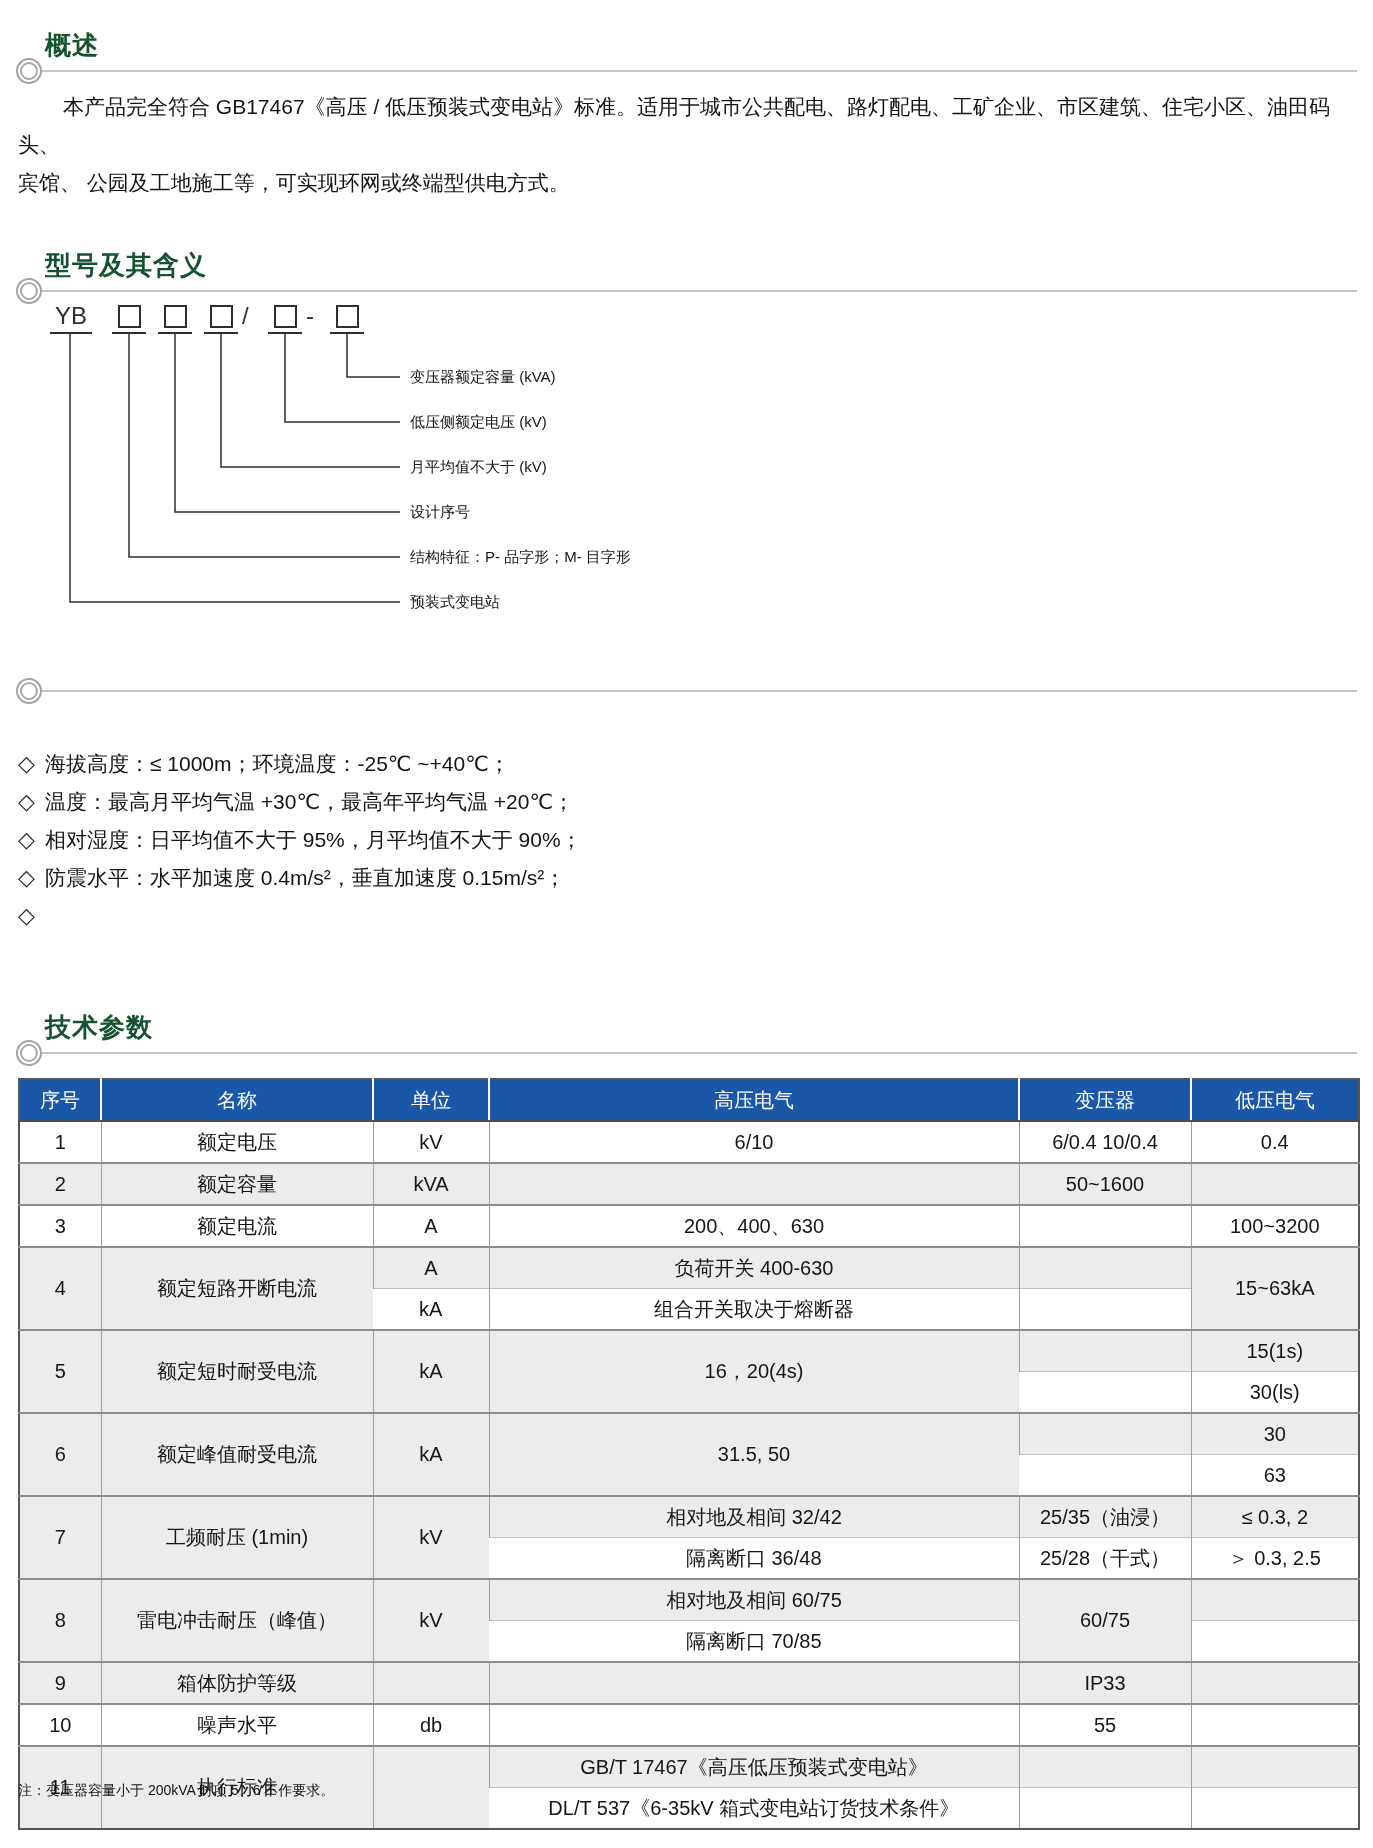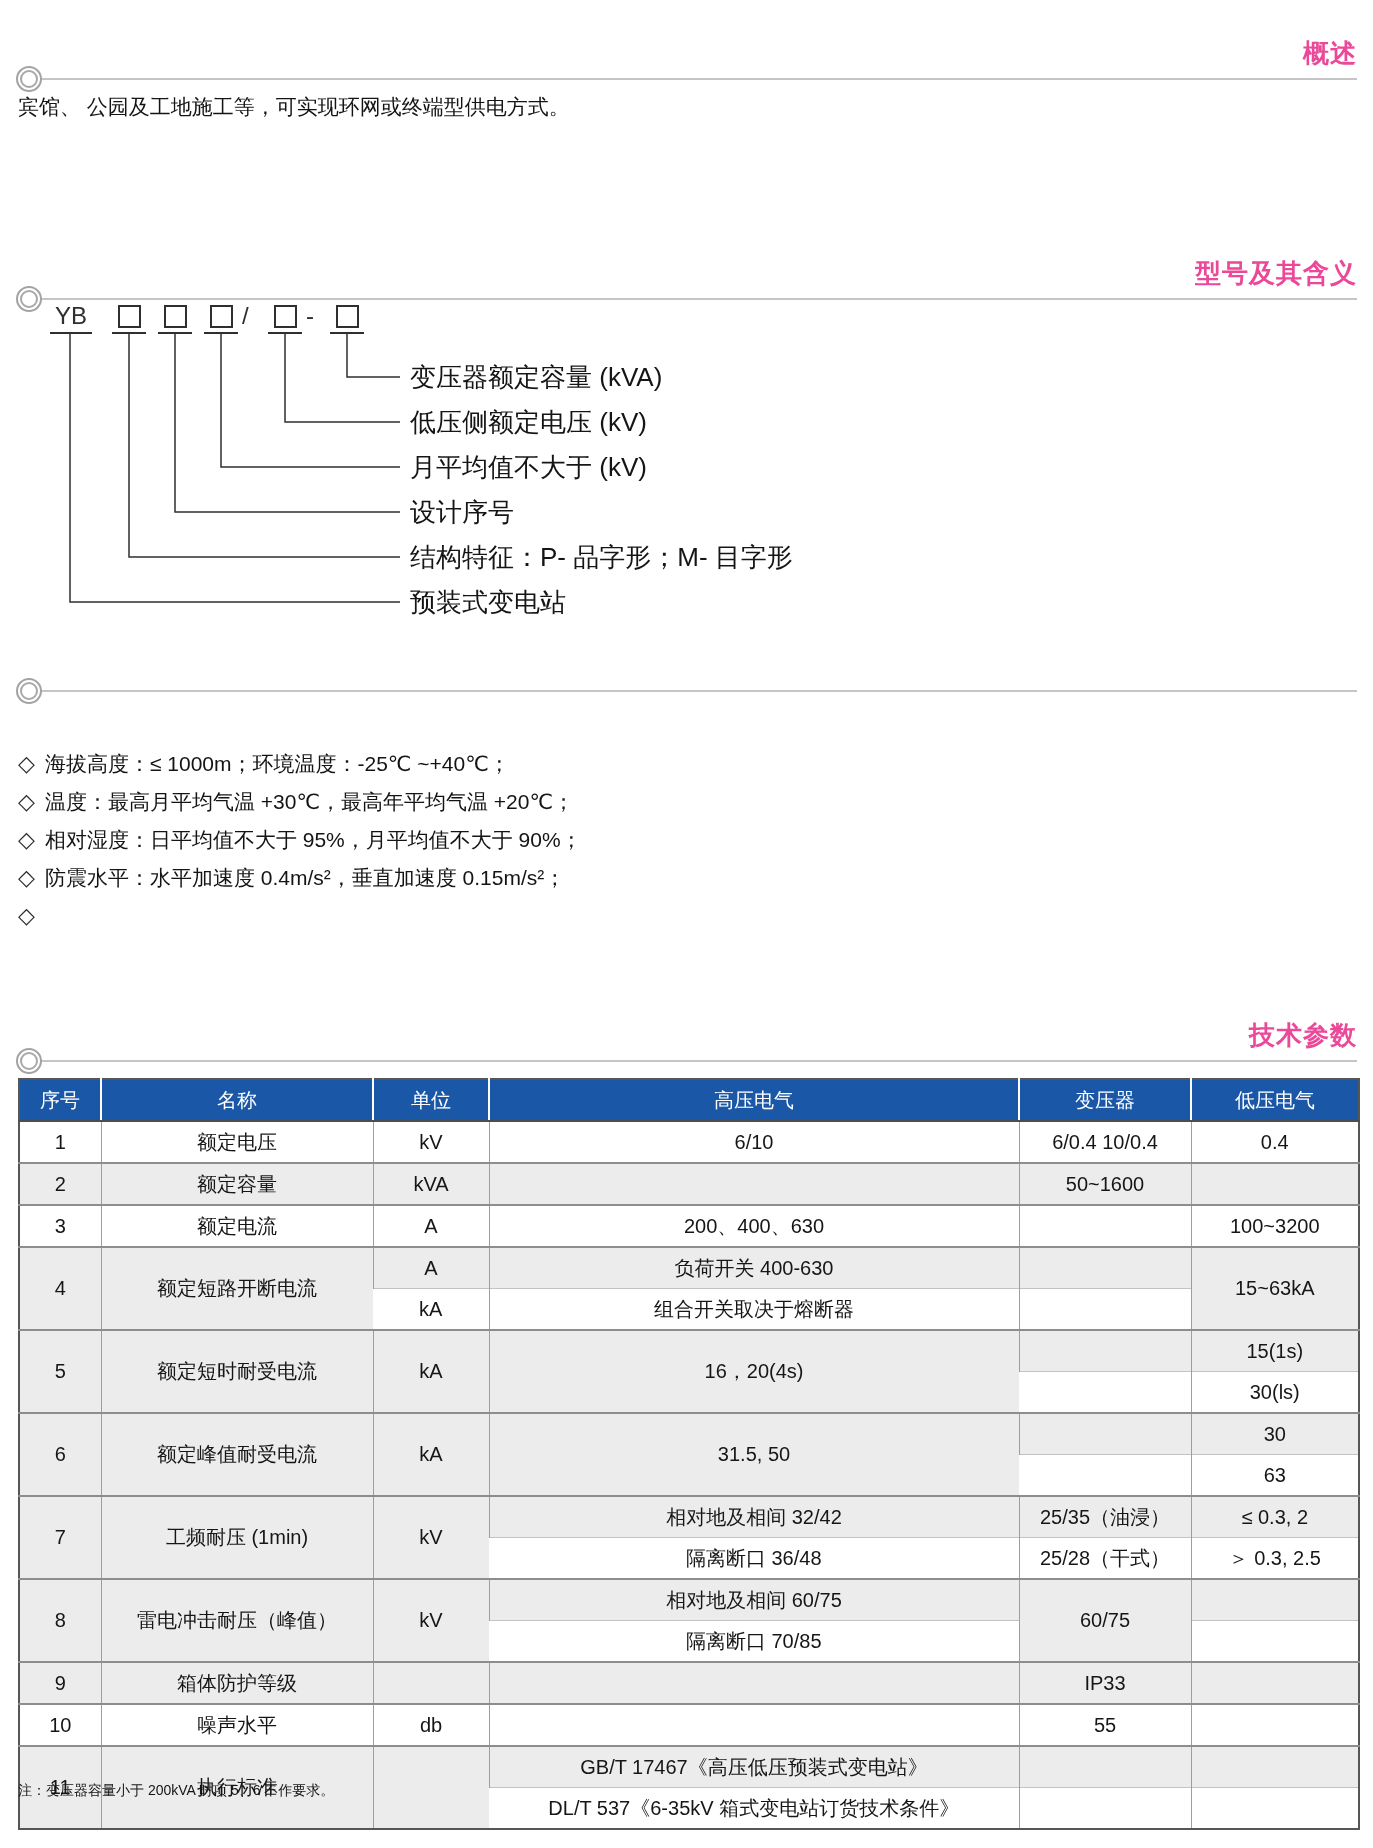--- a/index.html
+++ b/index.html
@@ -2,38 +2,38 @@
 <html><head>
 <meta charset="utf-8">
 <style>
   html,body{margin:0;padding:0;}
   body{
     width:1373px;height:1848px;background:#ffffff;position:relative;overflow:hidden;
     font-family:"Liberation Sans","DejaVu Sans",sans-serif;color:#1b1b1b;
   }
   
   .section{position:absolute;left:0;right:16px;}
-  .sec-title{margin:8px 0 0 45px;font-size:26px;line-height:34px;font-weight:700;color:#ec4899;letter-spacing:1px;text-align:right;}
+  .sec-title{margin:0 0 0 45px;font-size:26px;line-height:34px;font-weight:700;color:#14532d;letter-spacing:1px;}
   .rule{position:relative;margin:8px 0 0 18px;border-top:2px solid #c5c5c5;}
   .ring{position:absolute;left:-2px;top:-14px;width:22px;height:22px;border:2px solid #a3a3a3;border-radius:50%;background:#fff;box-sizing:content-box;}
   .ring::after{content:"";position:absolute;left:2px;top:2px;right:2px;bottom:2px;border:2px solid #a8a8a8;border-radius:50%;}
   
   .para{position:absolute;left:18px;right:16px;top:88px;font-size:21px;line-height:38px;color:#141414;}
   .para .l1{text-indent:45px;}
   
   .diagram{position:absolute;left:0;top:300px;width:1312px;height:330px;}
   .msym{position:absolute;top:0;height:32px;display:flex;align-items:center;justify-content:center;border-bottom:2px solid #2f2f2f;}
   .msep{position:absolute;top:0;height:32px;display:flex;align-items:center;font-size:24px;color:#2f2f2f;}
   .mprefix{left:50px;width:42px;font-size:24px;color:#2f2f2f;}
   .mbox{display:inline-block;width:19px;height:19px;border:2px solid #2f2f2f;background:#fff;}
   .b1{left:112px;width:34px;} .b2{left:158px;width:34px;} .b3{left:204px;width:34px;}
   .b4{left:268px;width:34px;} .b5{left:330px;width:34px;}
   .sepslash{left:242px;} .sepdash{left:306px;}
   .mlines{position:absolute;left:0;top:0;}
-  .mlabel{position:absolute;left:410px;height:28px;line-height:28px;font-size:26px;color:#151515;white-space:nowrap;}
+  .mlabel{position:absolute;left:410px;height:28px;line-height:28px;font-size:15px;color:#151515;white-space:nowrap;}
   
   .conds{position:absolute;left:18px;right:16px;top:745px;}
   .cond-item{height:38px;display:flex;align-items:center;font-size:21px;color:#141414;white-space:nowrap;}
   .diamond{font-size:22px;margin-right:10px;color:#2c2c2c;}
   
   .ptable{position:absolute;left:18px;top:1078px;width:1340px;border-collapse:collapse;table-layout:fixed;border-radius:9px;}
   .ptable th{background:#1a57a6;color:#ffffff;font-weight:400;font-size:20px;height:38px;border-left:2px solid #ffffff;border-bottom:2px solid #4e4e4e;}
   .ptable th:first-child{border-left:none;}
   .ptable td{font-size:20px;text-align:center;height:38px;border-left:1px solid #9e9e9e;color:#161616;overflow:hidden;white-space:nowrap;}
   .ptable td:first-child{border-left:none;}
@@ -49,20 +49,21 @@
 </head>
 <body>
 
 <div class="section" style="top:28px">
   <h2 class="sec-title">概述</h2>
   <div class="rule">
     <span class="ring"></span>
   </div>
 </div>
 <div class="para">
+  <div class="l1">本产品完全符合 GB17467《高压 / 低压预装式变电站》标准。适用于城市公共配电、路灯配电、工矿企业、市区建筑、住宅小区、油田码头、</div>
   <div class="l2">宾馆、 公园及工地施工等，可实现环网或终端型供电方式。</div>
 </div>
 
 <div class="section" style="top:248px">
   <h2 class="sec-title">型号及其含义</h2>
   <div class="rule">
     <span class="ring"></span>
   </div>
 </div>
 

